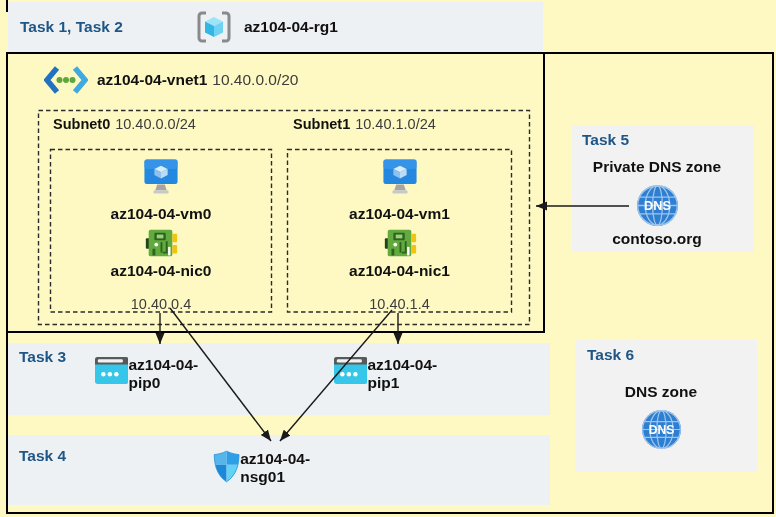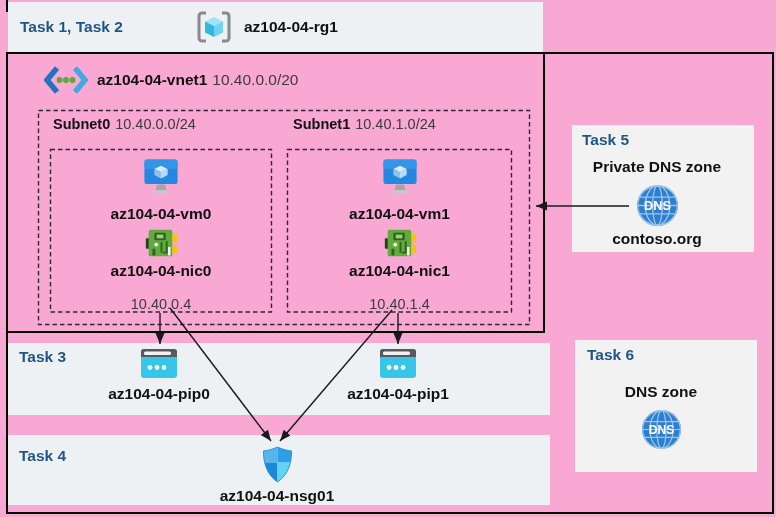--- a/index.html
+++ b/index.html
@@ -1,17 +1,17 @@
 <!DOCTYPE html>
 <html><head>
 <meta charset="utf-8">
 <style>
   html,body{margin:0;padding:0;background:#fff;}
   #canvas{
-    position:relative;width:776px;height:517px;overflow:hidden;background:#f9a8d4;
+    position:relative;width:776px;height:517px;overflow:hidden;background:#fef9c3;
     font-family:"Liberation Sans","DejaVu Sans",sans-serif;color:#111;
   }
   .abs{position:absolute;}
   .band{background:#eef1f4;}
   .panel{background:#f2f2f2;}
   .task-label{color:#1f5685;font-weight:bold;font-size:15.5px;}
   .bold{font-weight:bold;color:#111;}
   .reg{color:#3c3c3c;font-weight:normal;}
   .fs15{font-size:15.5px;}
   .fs14{font-size:14.5px;}
@@ -30,21 +30,21 @@
   #subnet0-group{left:50px;top:149px;width:222px;height:163px;}
   #subnet1-group{left:287px;top:149px;width:225px;height:163px;}
   .vm-name{margin-top:6px;}
   .nic-icon{margin-top:4px;}
   .nic-name{margin-top:3px;}
   .nic-ip{margin-top:16px;}
   #task3-band{left:8px;top:343px;width:542px;height:72px;}
   #task4-band{left:8px;top:435px;width:542px;height:70px;}
   #task3-label{left:11px;top:5px;}
   #task4-label{left:11px;top:12px;}
-  .node-group{display:flex;flex-direction:column;align-items:center;}
+  .node-group{display:flex;flex-direction:row;align-items:center;}
   #pip0-group{left:87px;top:6px;width:128px;}
   #pip1-group{left:326px;top:6px;width:128px;}
   .pip-name{margin-top:7px;}
   #nsg-group{left:205px;top:11px;width:128px;}
   .nsg-name{margin-top:4px;}
   #task5-box{left:572px;top:125px;width:182px;height:127px;}
   #task6-box{left:575px;top:340px;width:182px;height:132px;}
   #task5-label{left:10px;top:6px;}
   #task6-label{left:12px;top:6px;}
   #task5-content{left:0;right:12px;top:33px;display:flex;flex-direction:column;align-items:center;}

